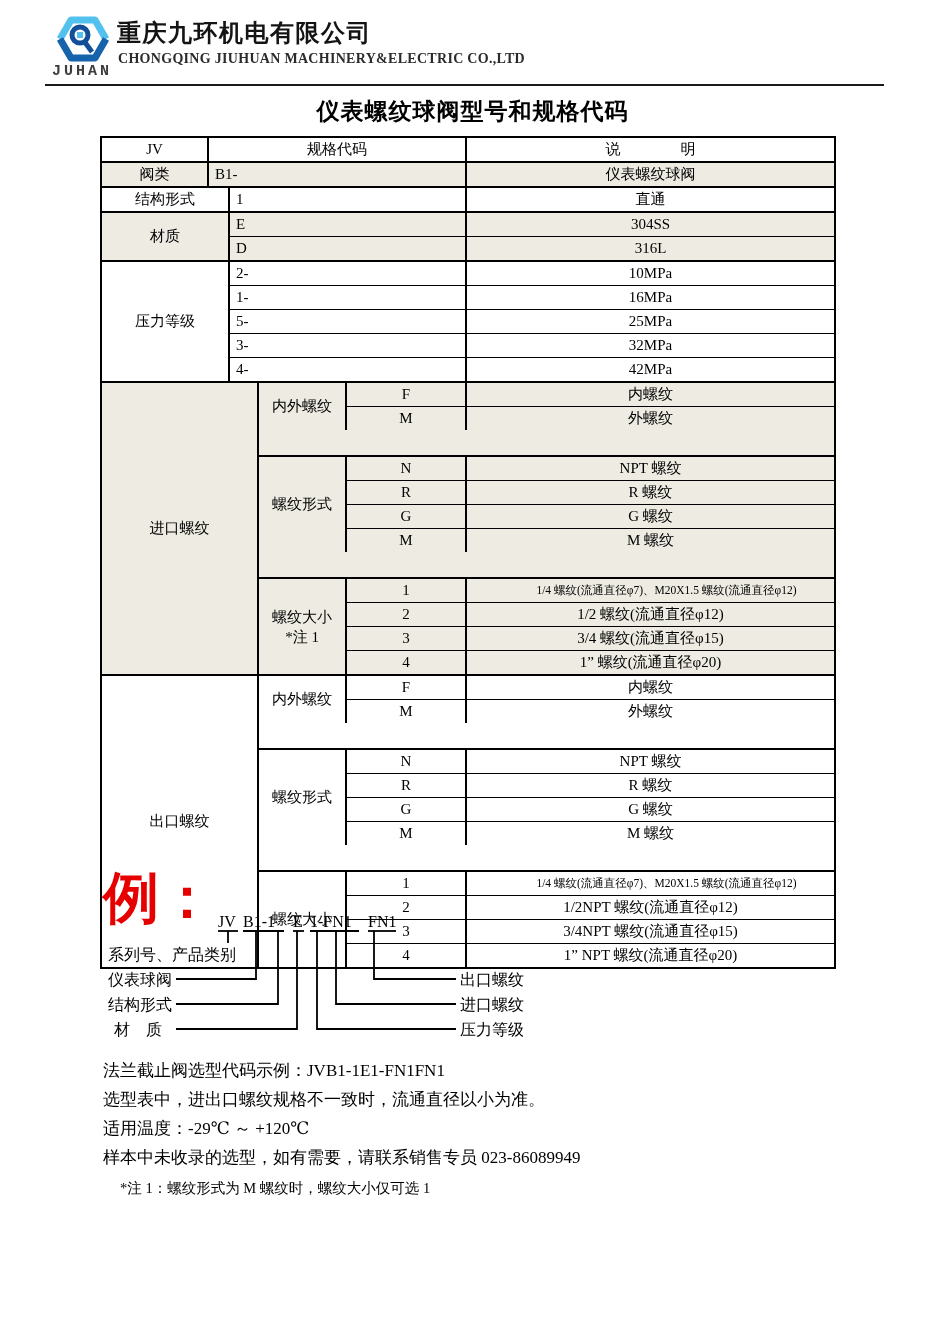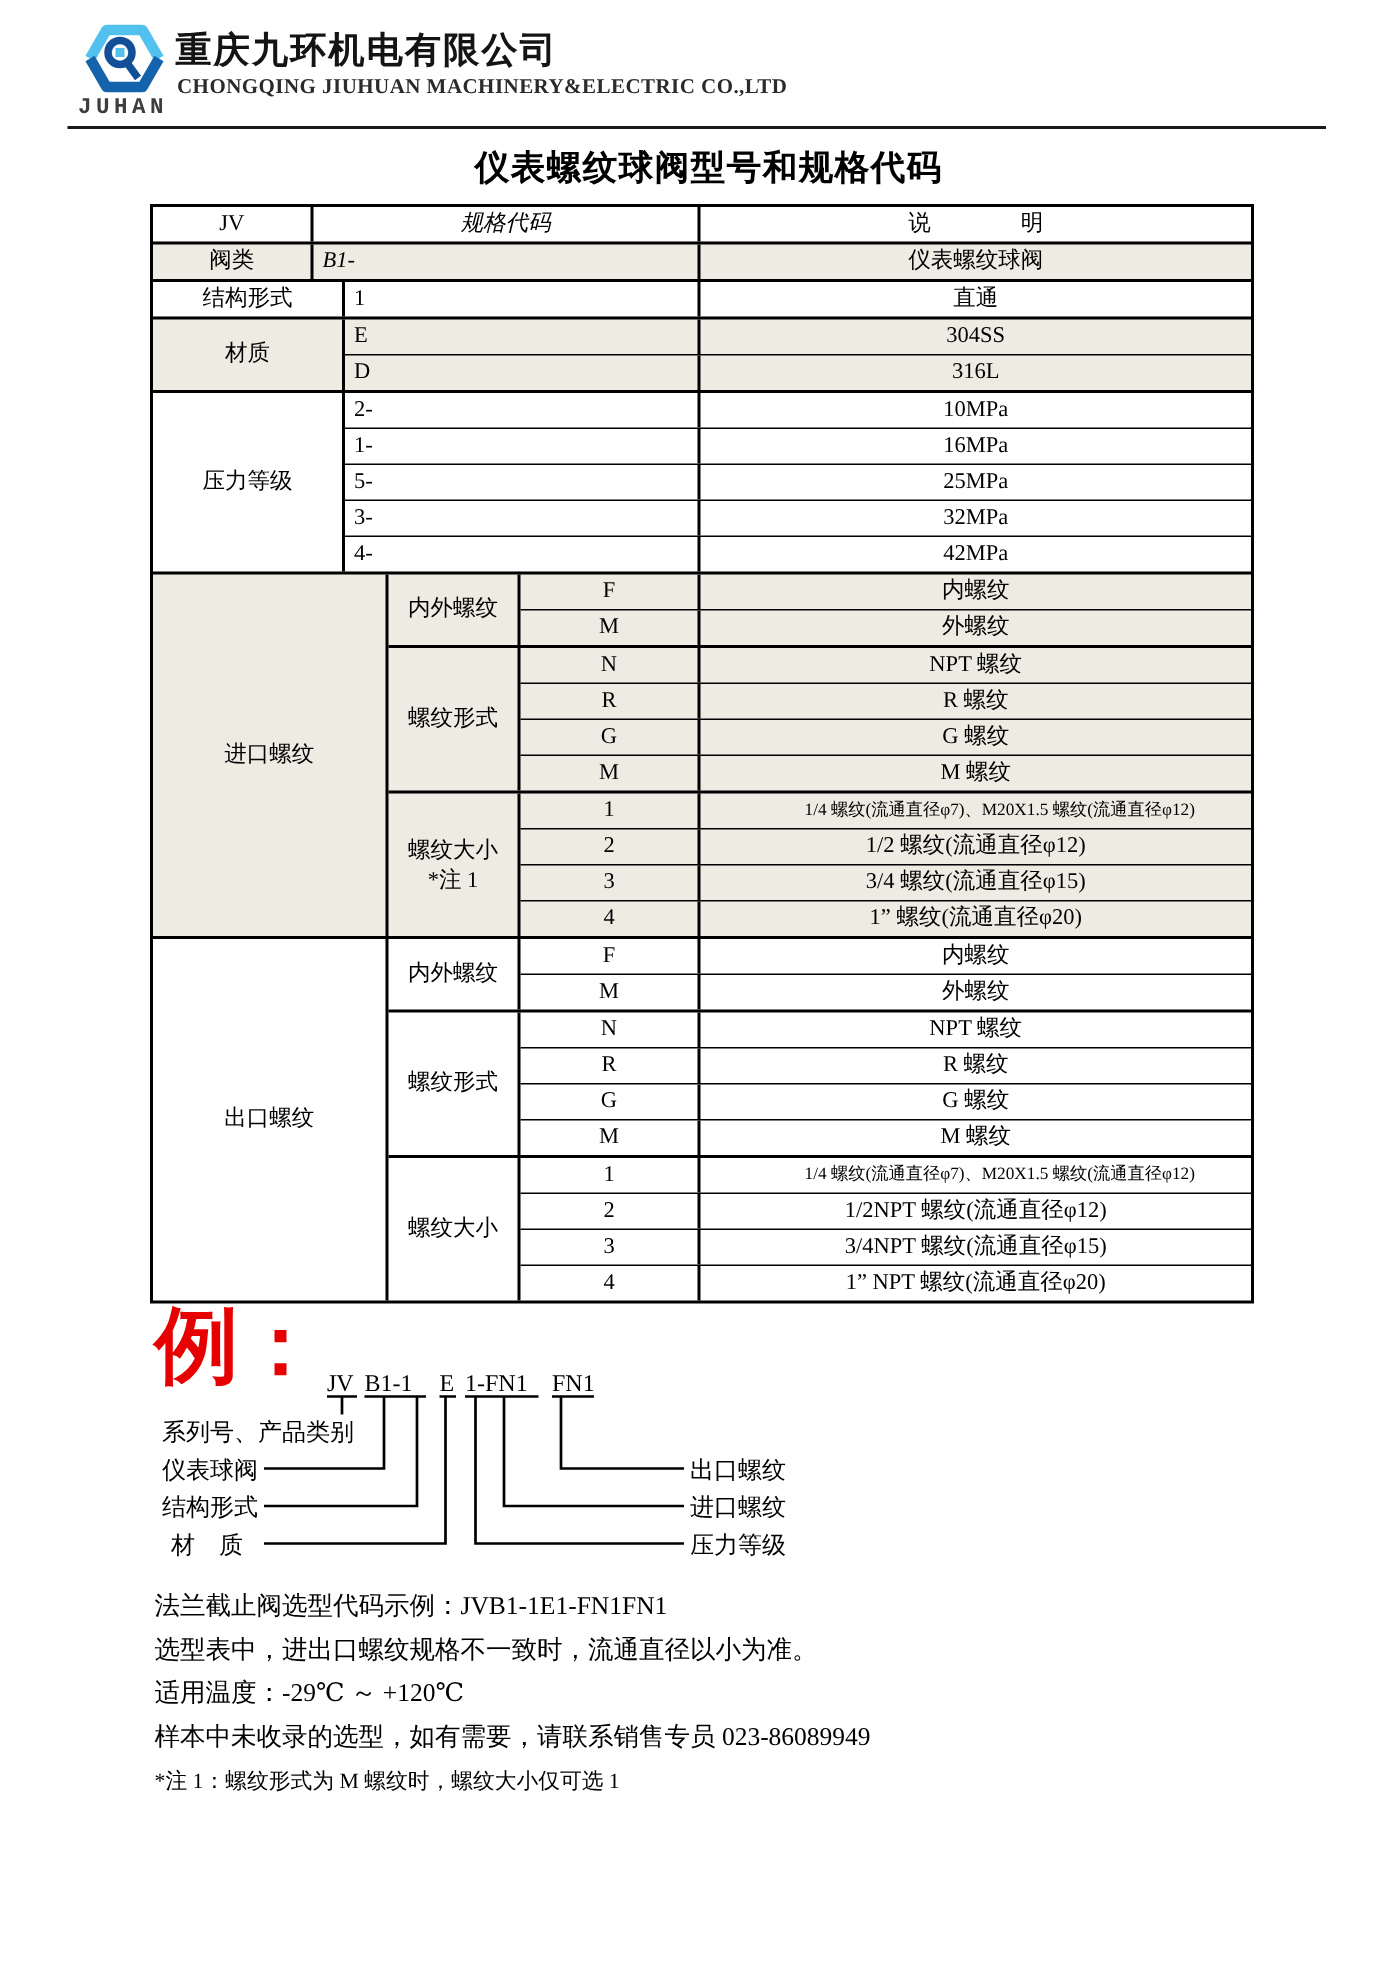--- a/index.html
+++ b/index.html
@@ -20,44 +20,44 @@
   
   .vtable{position:absolute;left:100px;top:136px;width:732px;border:2px solid #000;
         font-size:15px;background:#fff;}
   .band{display:flex;}
   .band + .band{border-top:2px solid #000;}
   .shaded{background:#EDEBE2;}
   .c{display:flex;align-items:center;justify-content:center;box-sizing:border-box;line-height:1.1;}
   .br2{border-right:2px solid #000;}
   .h23{height:23px;}
   .lblA{width:107px;}
-  .valA{width:258px;justify-content:flex-start;padding-left:6px;font-style:italic;}
+  .valA{width:258px;justify-content:flex-start;padding-left:6px;}
   .lblB{width:128px;}
   .valB{width:237px;justify-content:flex-start;padding-left:6px;}
   .desc{flex:1;}
   .rows{flex:1;display:flex;flex-direction:column;}
   .r{display:flex;height:23px;}
   .rows-t .r + .r{border-top:1.5px solid #000;}
-  .band-right{flex:1;display:flex;flex-direction:column;}
+  .band-right{flex:1;display:flex;flex-direction:column;gap:25px;}
   .col1{width:157px;}
   .col2{width:88px;}
   .col3{width:120px;}
   .sub{display:flex;}
   .sub + .sub{border-top:2px solid #000;}
   .sub .rows .r + .r{border-top:1px solid #000;}
   .two-line{flex-direction:column;line-height:20px;}
   .small{font-size:11.5px;margin-left:32px;}
   
   .ex-label{position:absolute;left:103px;top:868px;font-size:56px;line-height:60px;
         color:#e60000;font-weight:bold;}
   .diagram{position:absolute;left:100px;top:898px;}
   .diagram text{font-family:"Liberation Serif","DejaVu Serif",serif;fill:#000;}
   
   .notes{position:absolute;left:103px;top:1056px;font-size:17px;line-height:29px;}
-  .note-small{font-size:14.5px;margin-top:2px;}
+  .note-small{font-size:14.5px;margin-top:2px;margin-left:17px;}
 </style>
 </head>
 <body>
 
 <div class="page">
 
   <svg class="logo" width="62" height="50" viewBox="0 0 62 50">
     <path d="M8 25 L19 6 L43 6 L54 25" fill="none" stroke="#53c1ee" stroke-width="7" stroke-linejoin="round"></path>
     <path d="M54 25 L43 44 L19 44 L8 25" fill="none" stroke="#1563ac" stroke-width="7" stroke-linejoin="round"></path>
     <circle cx="28" cy="21" r="8" fill="none" stroke="#134f98" stroke-width="5"></circle>

